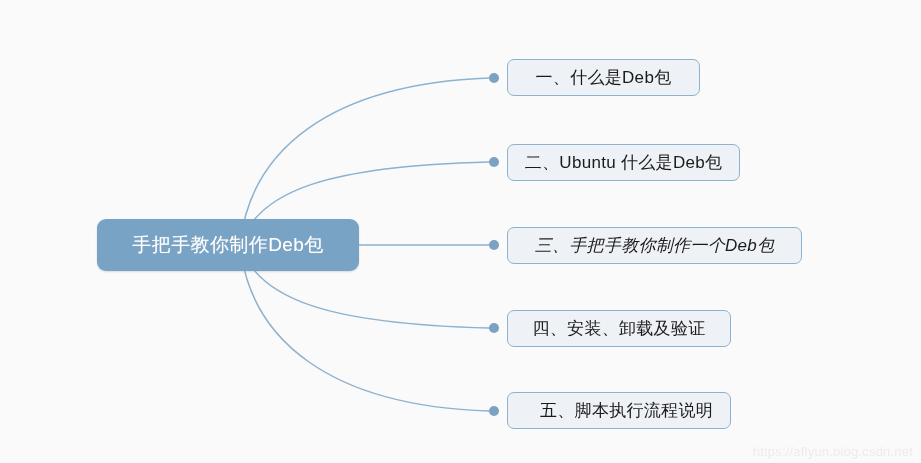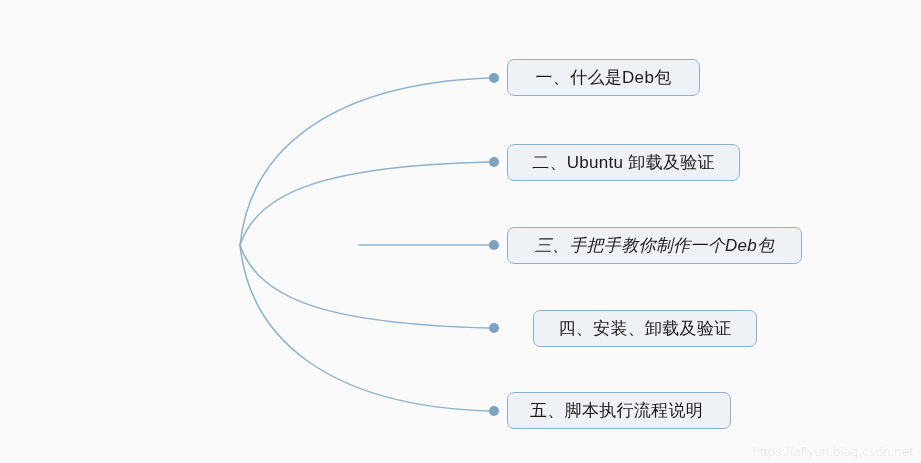--- a/index.html
+++ b/index.html
@@ -49,21 +49,21 @@
   .branch-node {
     position: absolute;
     height: 37px;
     box-sizing: border-box;
     background: #eef2f6;
     border: 1.4px solid #8cb2d0;
     border-radius: 7px;
     display: flex;
     align-items: center;
     justify-content: center;
-    padding: 0 27px;
+    padding: 0 17px;
     z-index: 5;
   }
   .branch-label {
     color: #1b1b1b;
     font-size: 17px;
     white-space: nowrap;
     letter-spacing: 0.3px;
   }
   .conn-dot {
     position: absolute;
@@ -92,40 +92,43 @@
   <svg id="wires" viewBox="0 0 921 463" xmlns="http://www.w3.org/2000/svg">
     <g id="wire-group" fill="none" stroke-width="1.5" stroke-linecap="round">
         <path d="M240,245 C250,150 330,84 489,78" stroke="#8cb2d0"></path>
         <path d="M240,245 C258,190 330,166 489,162" stroke="#8cb2d0"></path>
         <path d="M359,245 L489,245" stroke="#8cb2d0"></path>
         <path d="M240,245 C258,300 330,324 489,328" stroke="#8cb2d0"></path>
         <path d="M240,245 C250,340 330,406 489,411" stroke="#8cb2d0"></path>
       </g>
   </svg>
 
+  <div class="center-node">
+    <span class="center-label">手把手教你制作Deb包</span>
+  </div>
 
   <div id="dots">
       <div class="conn-dot" style="left: 489px; top: 73px;"></div>
       <div class="conn-dot" style="left: 489px; top: 157px;"></div>
       <div class="conn-dot" style="left: 489px; top: 240px;"></div>
       <div class="conn-dot" style="left: 489px; top: 323px;"></div>
       <div class="conn-dot" style="left: 489px; top: 406px;"></div>
     </div>
 
   <div id="branches">
       <div class="branch-node" style="left: 507px; top: 59px; width: 193px;">
         <span class="branch-label">一、什么是Deb包</span>
       </div>
       <div class="branch-node" style="left: 507px; top: 144px; width: 233px;">
-        <span class="branch-label">二、Ubuntu 卸载及验证</span>
+        <span class="branch-label">二、Ubuntu 什么是Deb包</span>
       </div>
       <div class="branch-node" style="left: 507px; top: 227px; width: 295px; font-style: italic;">
         <span class="branch-label">三、手把手教你制作一个Deb包</span>
       </div>
-      <div class="branch-node" style="left: 507px; top: 310px; width: 224px; margin-left: 26px;">
+      <div class="branch-node" style="left: 507px; top: 310px; width: 224px;">
         <span class="branch-label">四、安装、卸载及验证</span>
       </div>
       <div class="branch-node" style="left: 507px; top: 392px; width: 224px; justify-content: flex-end;">
         <span class="branch-label">五、脚本执行流程说明</span>
       </div>
     </div>
 
   <div class="watermark">https://aflyun.blog.csdn.net</div>
 
 </div>

